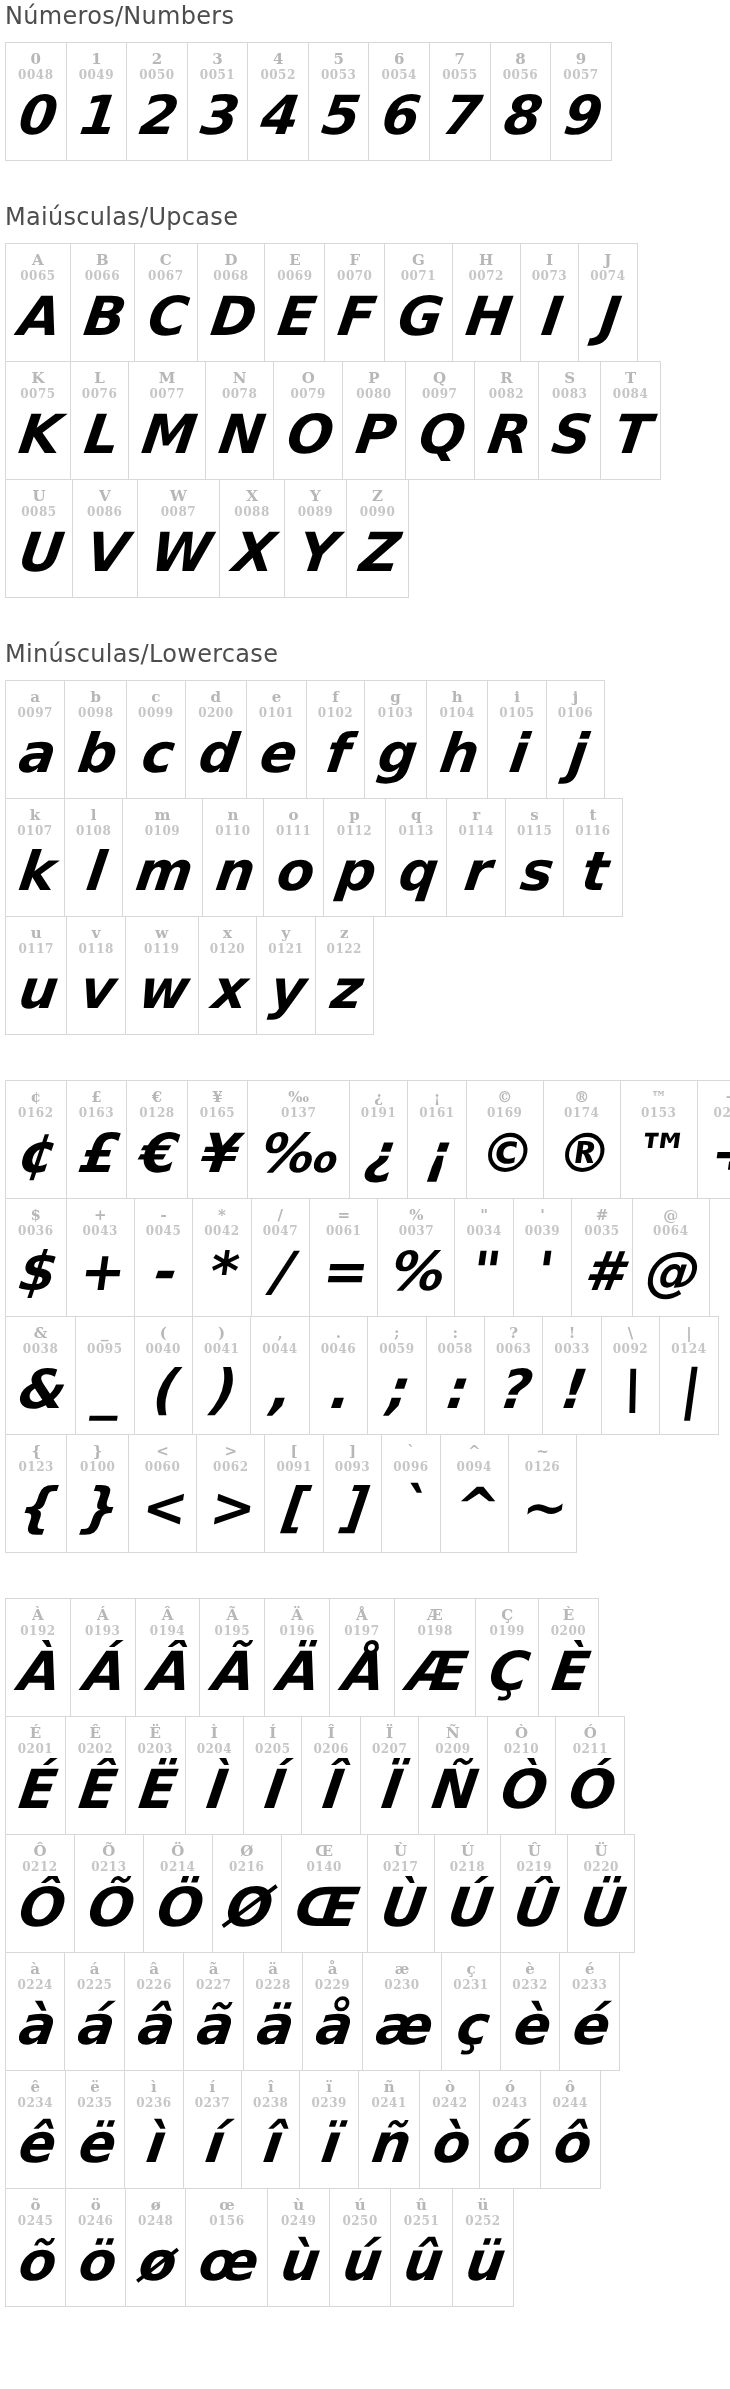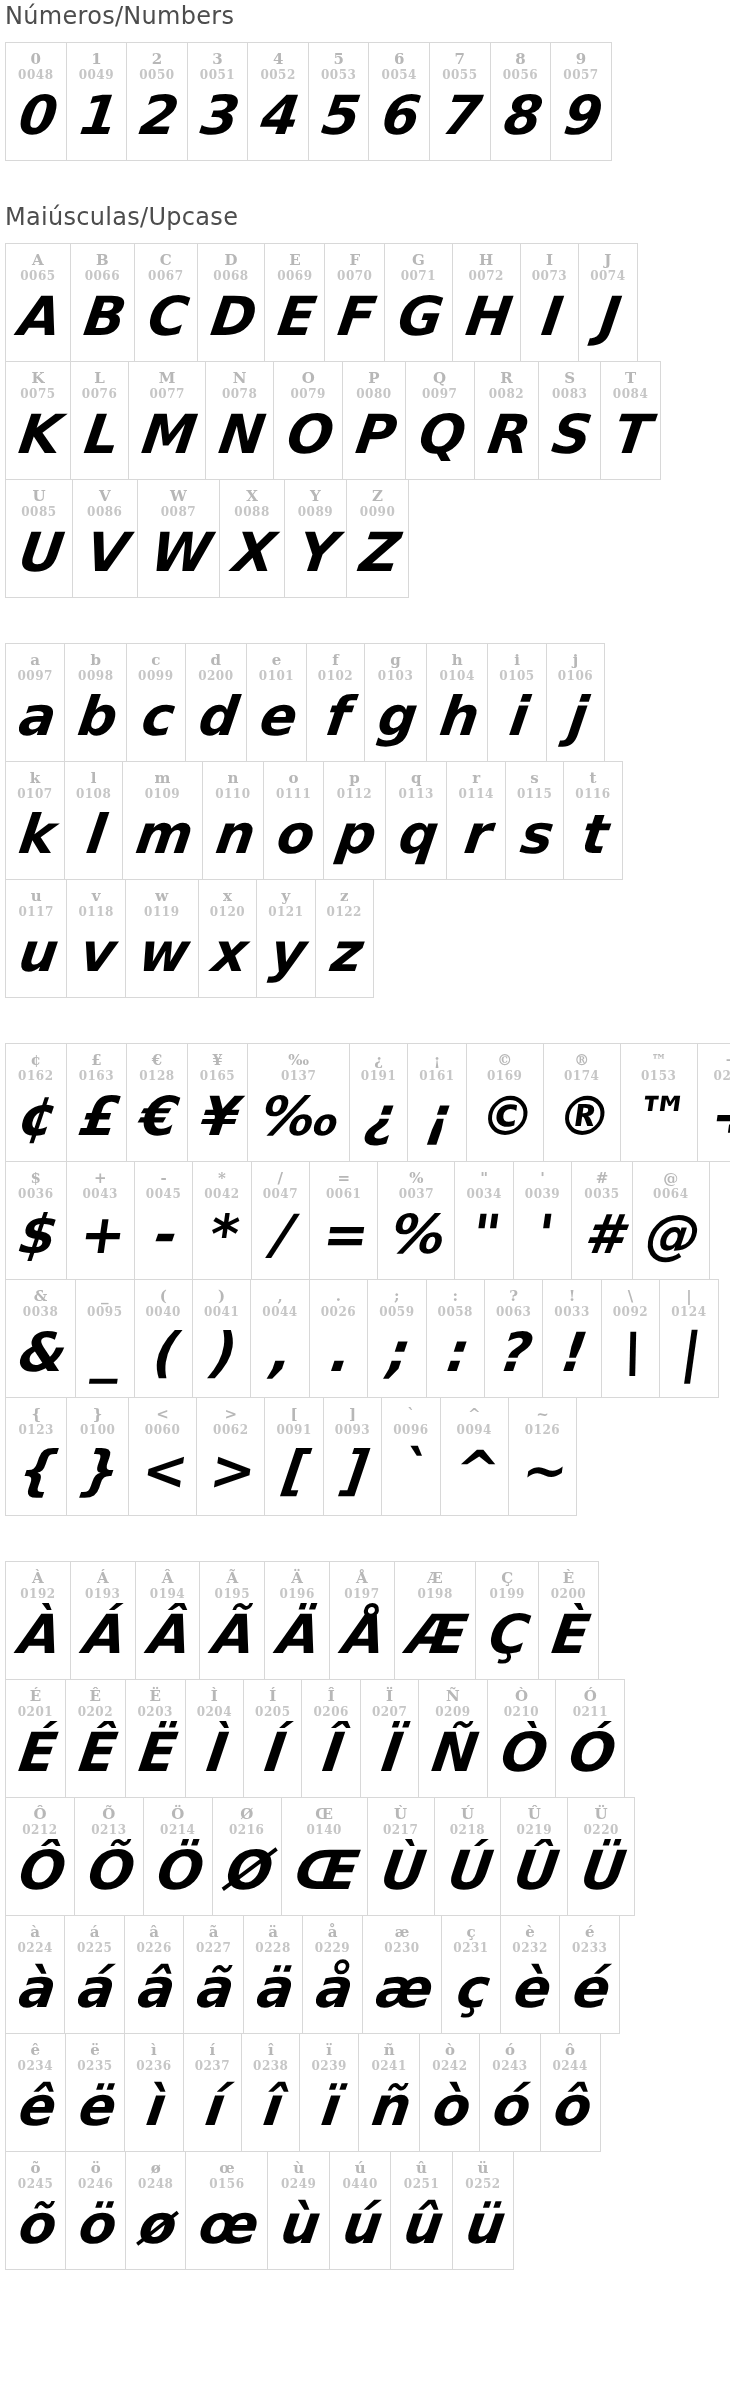--- a/index.html
+++ b/index.html
@@ -274,20 +274,21 @@
   </div>
           <div class="glyph-cell">
     <div class="cell-char">Z</div>
     <div class="cell-code">0090</div>
     <div class="cell-glyph">Z</div>
   </div>
         </div>
       </div>
   </section>
     <section class="specimen-section">
+    <h2 class="section-title">Minúsculas/Lowercase</h2>
     <div class="rows">
         <div class="glyph-row">
           <div class="glyph-cell">
     <div class="cell-char">a</div>
     <div class="cell-code">0097</div>
     <div class="cell-glyph">a</div>
   </div>
           <div class="glyph-cell">
     <div class="cell-char">b</div>
     <div class="cell-code">0098</div>
@@ -557,21 +558,21 @@
     <div class="cell-code">0041</div>
     <div class="cell-glyph">)</div>
   </div>
           <div class="glyph-cell">
     <div class="cell-char">,</div>
     <div class="cell-code">0044</div>
     <div class="cell-glyph">,</div>
   </div>
           <div class="glyph-cell">
     <div class="cell-char">.</div>
-    <div class="cell-code">0026</div>
+    <div class="cell-code">0046</div>
     <div class="cell-glyph">.</div>
   </div>
           <div class="glyph-cell">
     <div class="cell-char">;</div>
     <div class="cell-code">0059</div>
     <div class="cell-glyph">;</div>
   </div>
           <div class="glyph-cell">
     <div class="cell-char">:</div>
     <div class="cell-code">0058</div>
@@ -920,21 +921,21 @@
     <div class="cell-code">0156</div>
     <div class="cell-glyph">œ</div>
   </div>
           <div class="glyph-cell">
     <div class="cell-char">ù</div>
     <div class="cell-code">0249</div>
     <div class="cell-glyph">ù</div>
   </div>
           <div class="glyph-cell">
     <div class="cell-char">ú</div>
-    <div class="cell-code">0440</div>
+    <div class="cell-code">0250</div>
     <div class="cell-glyph">ú</div>
   </div>
           <div class="glyph-cell">
     <div class="cell-char">û</div>
     <div class="cell-code">0251</div>
     <div class="cell-glyph">û</div>
   </div>
           <div class="glyph-cell">
     <div class="cell-char">ü</div>
     <div class="cell-code">0252</div>

